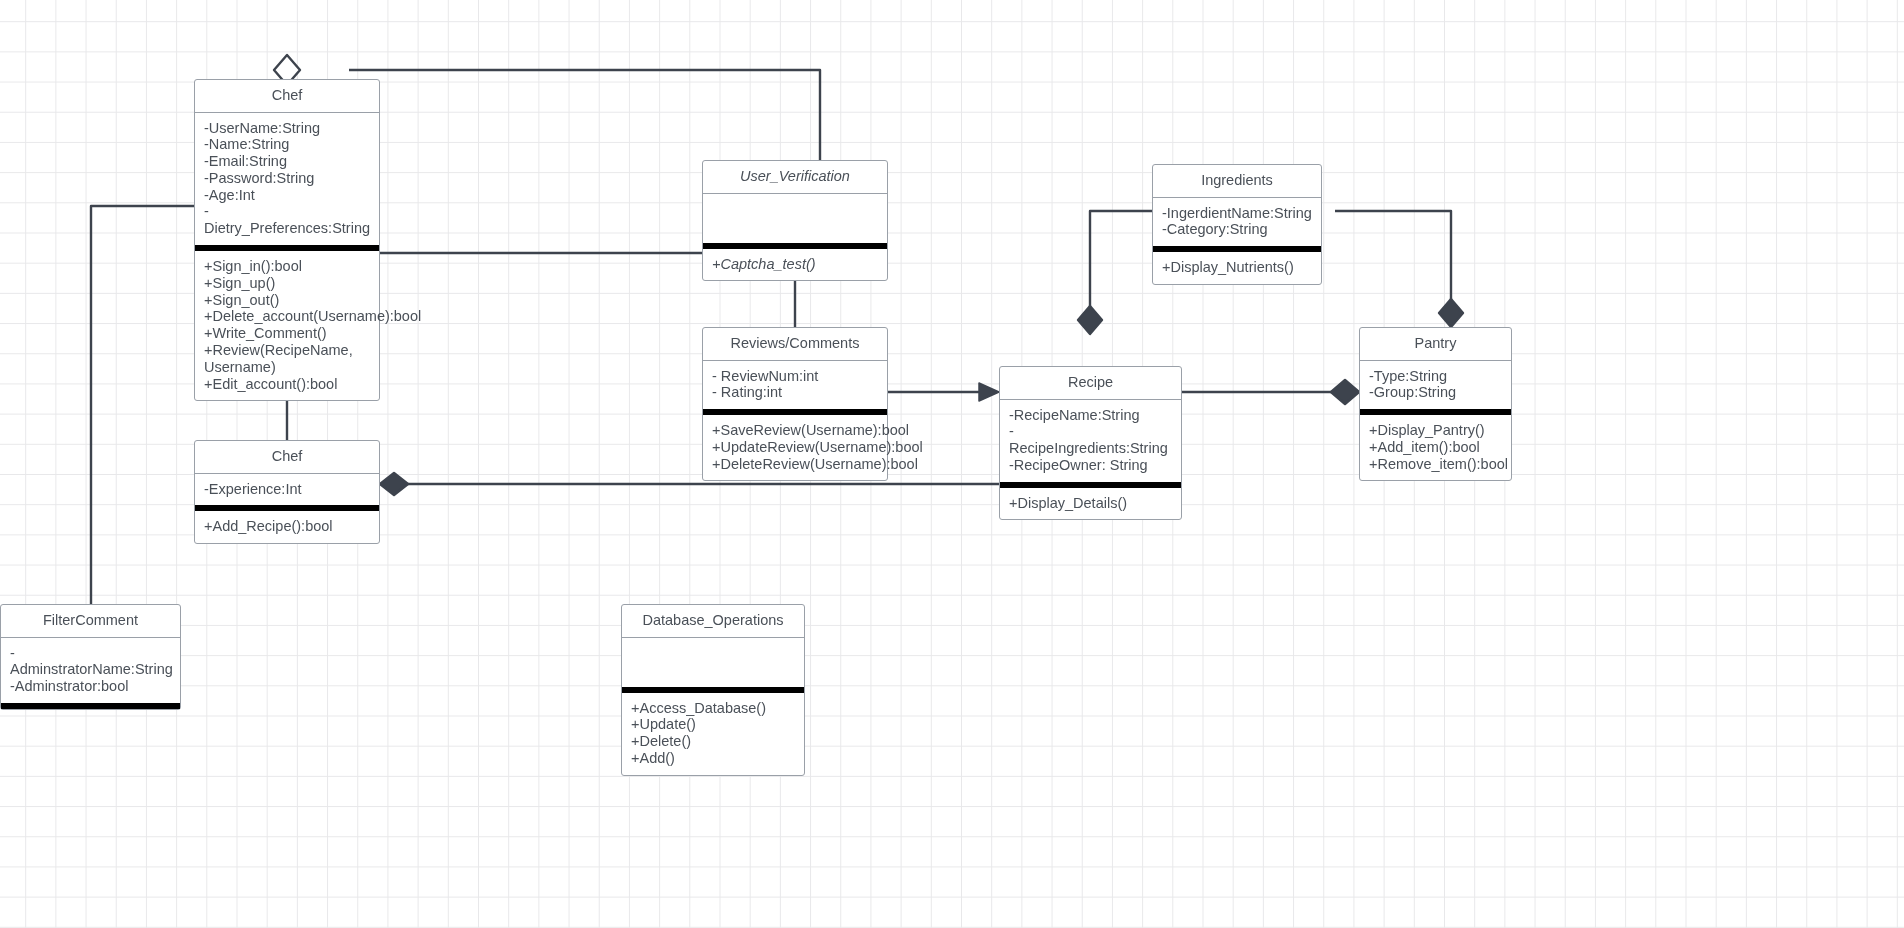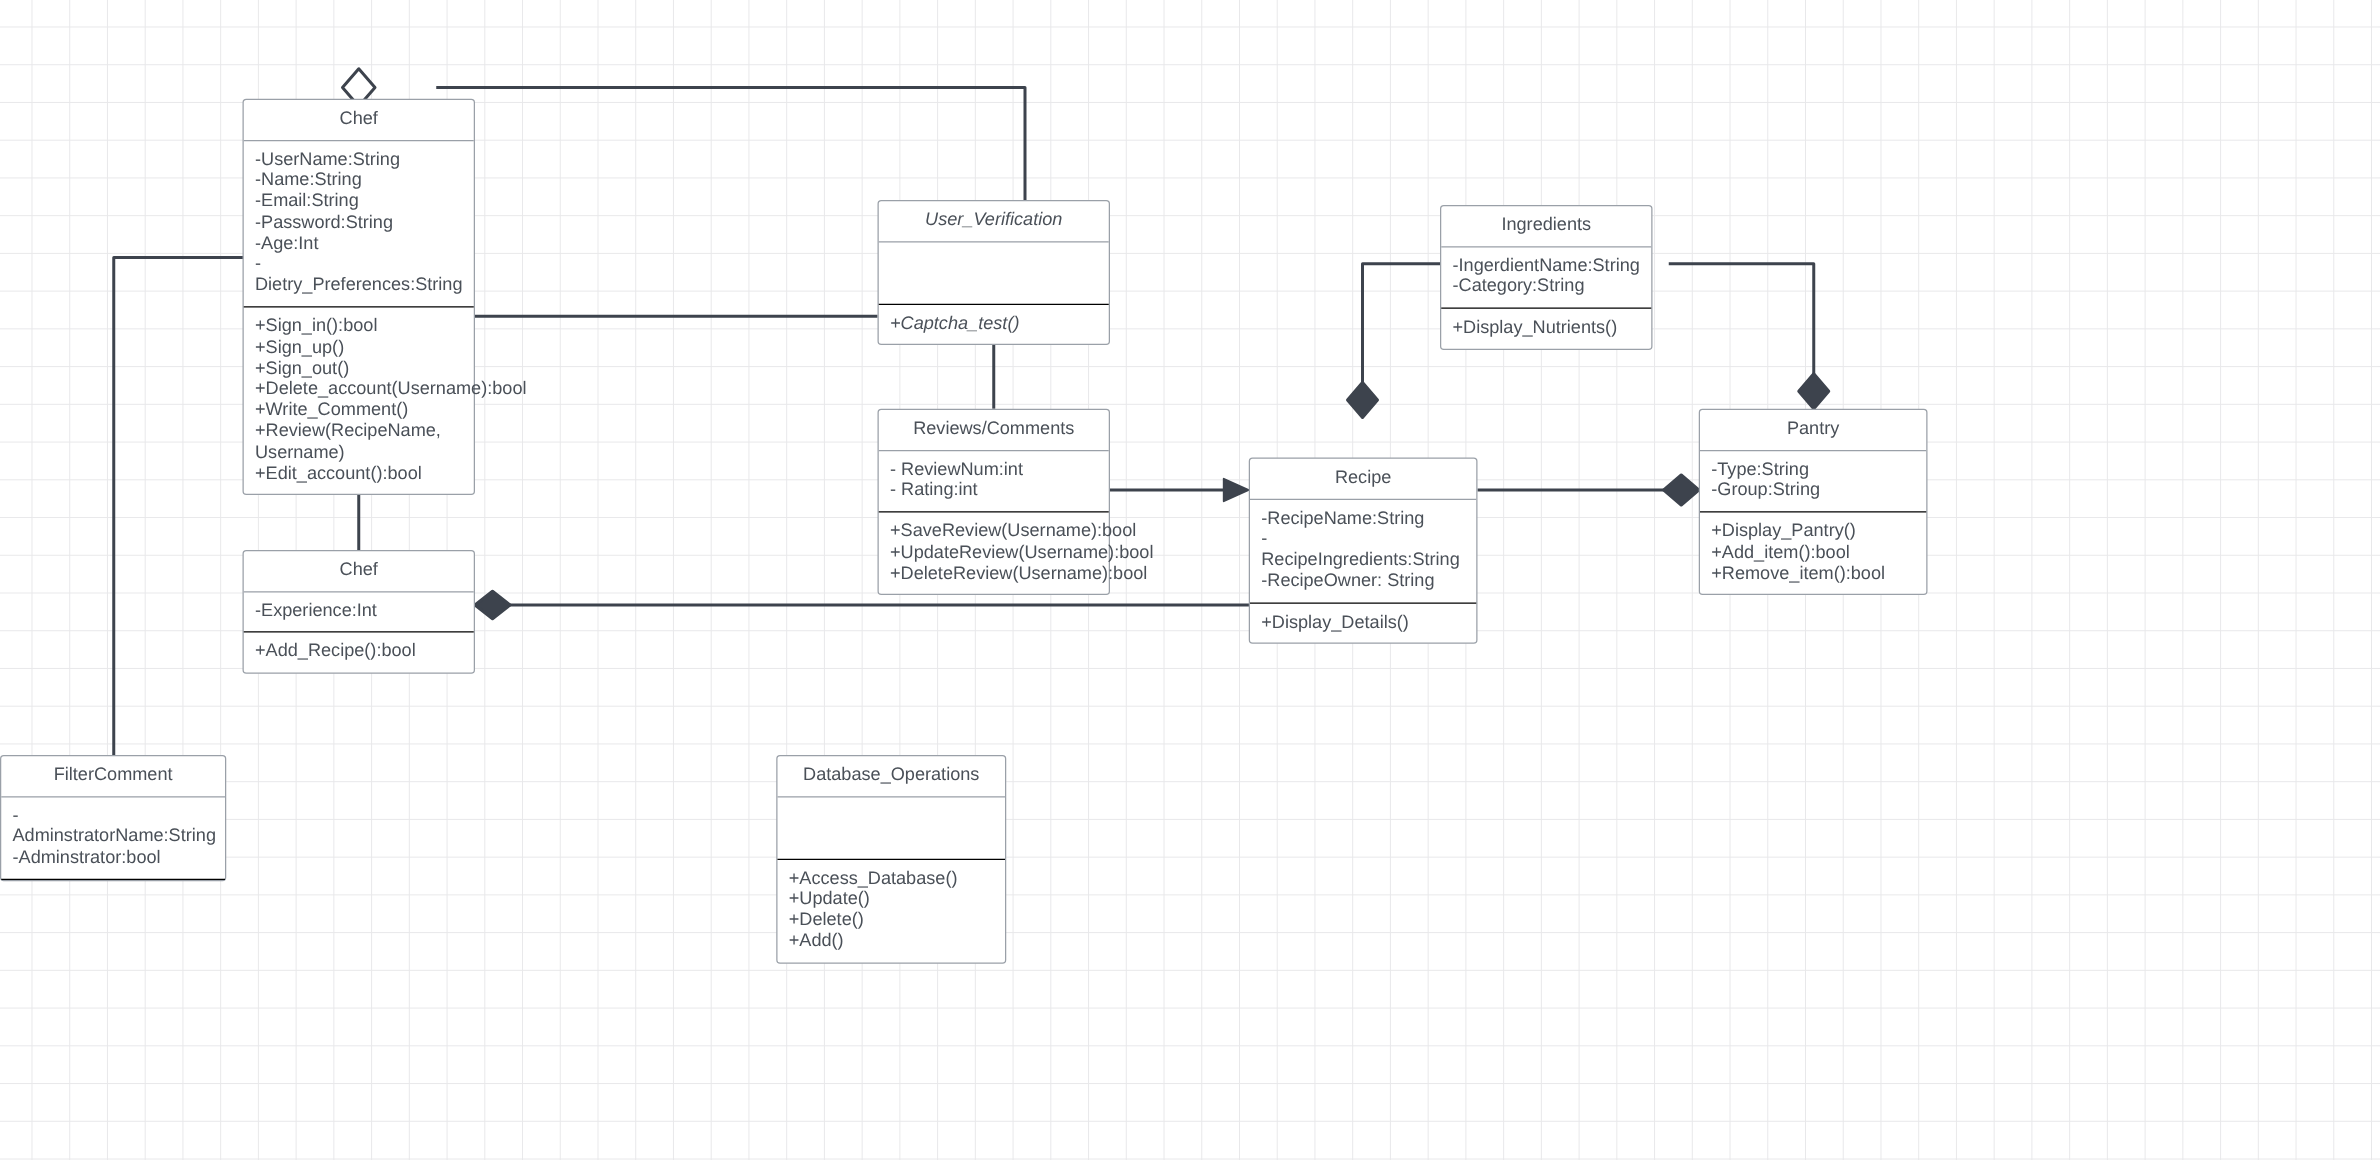--- a/index.html
+++ b/index.html
@@ -48,21 +48,21 @@
     border-bottom: 1px solid #9aa0a8;
     white-space: nowrap;
     overflow: hidden;
   }
   .uml-compartment {
     padding: 7px 9px 8px 9px;
     font-size: 14.5px;
     line-height: 16.8px;
   }
   .uml-attrs {
-    border-bottom: 1px solid #000000;
+    border-bottom: 6px solid #000000;
   }
   .uml-row {
     white-space: pre-wrap;
   }
   .empty-compartment {
     min-height: 34px;
   }
 </style>
 </head>
 <body>
@@ -171,21 +171,21 @@
       <div class="uml-class" style="left: 1152px; top: 164px; width: 170px;">
         <div class="uml-name">Ingredients</div>
         <div class="uml-compartment uml-attrs">
           <div class="uml-row">-IngerdientName:String</div>
           <div class="uml-row">-Category:String</div>
         </div>
         <div class="uml-compartment uml-methods">
           <div class="uml-row">+Display_Nutrients()</div>
         </div>
       </div>
-      <div class="uml-class" style="left: 1359px; top: 327px; width: 183px;">
+      <div class="uml-class" style="left: 1359px; top: 327px; width: 153px;">
         <div class="uml-name">Pantry</div>
         <div class="uml-compartment uml-attrs">
           <div class="uml-row">-Type:String</div>
           <div class="uml-row">-Group:String</div>
         </div>
         <div class="uml-compartment uml-methods">
           <div class="uml-row">+Display_Pantry()</div>
           <div class="uml-row">+Add_item():bool</div>
           <div class="uml-row">+Remove_item():bool</div>
         </div>

